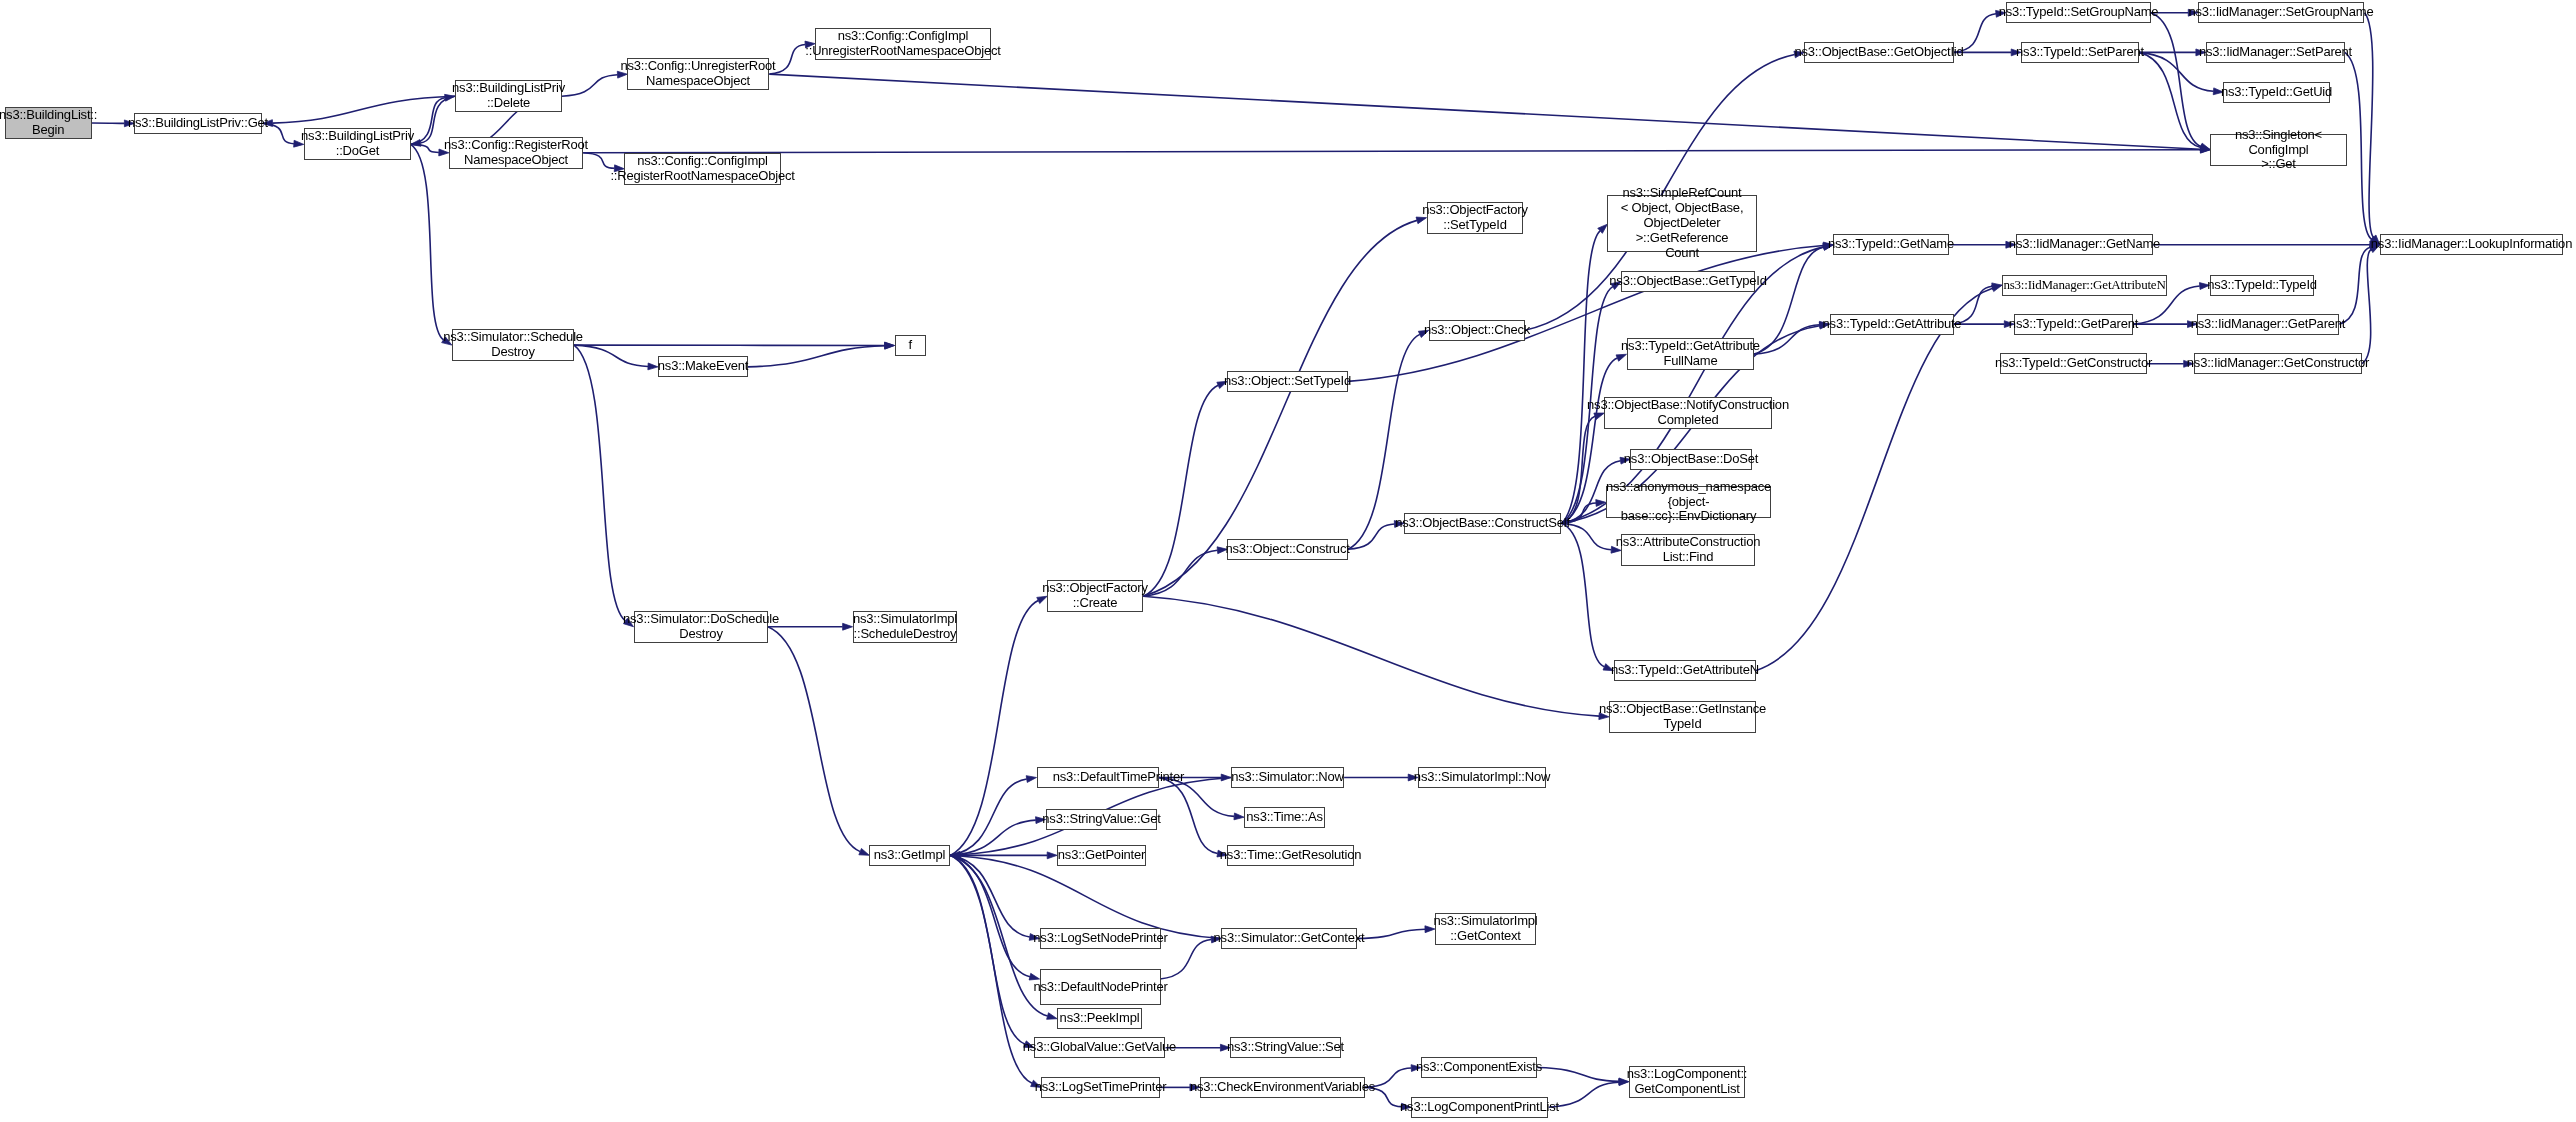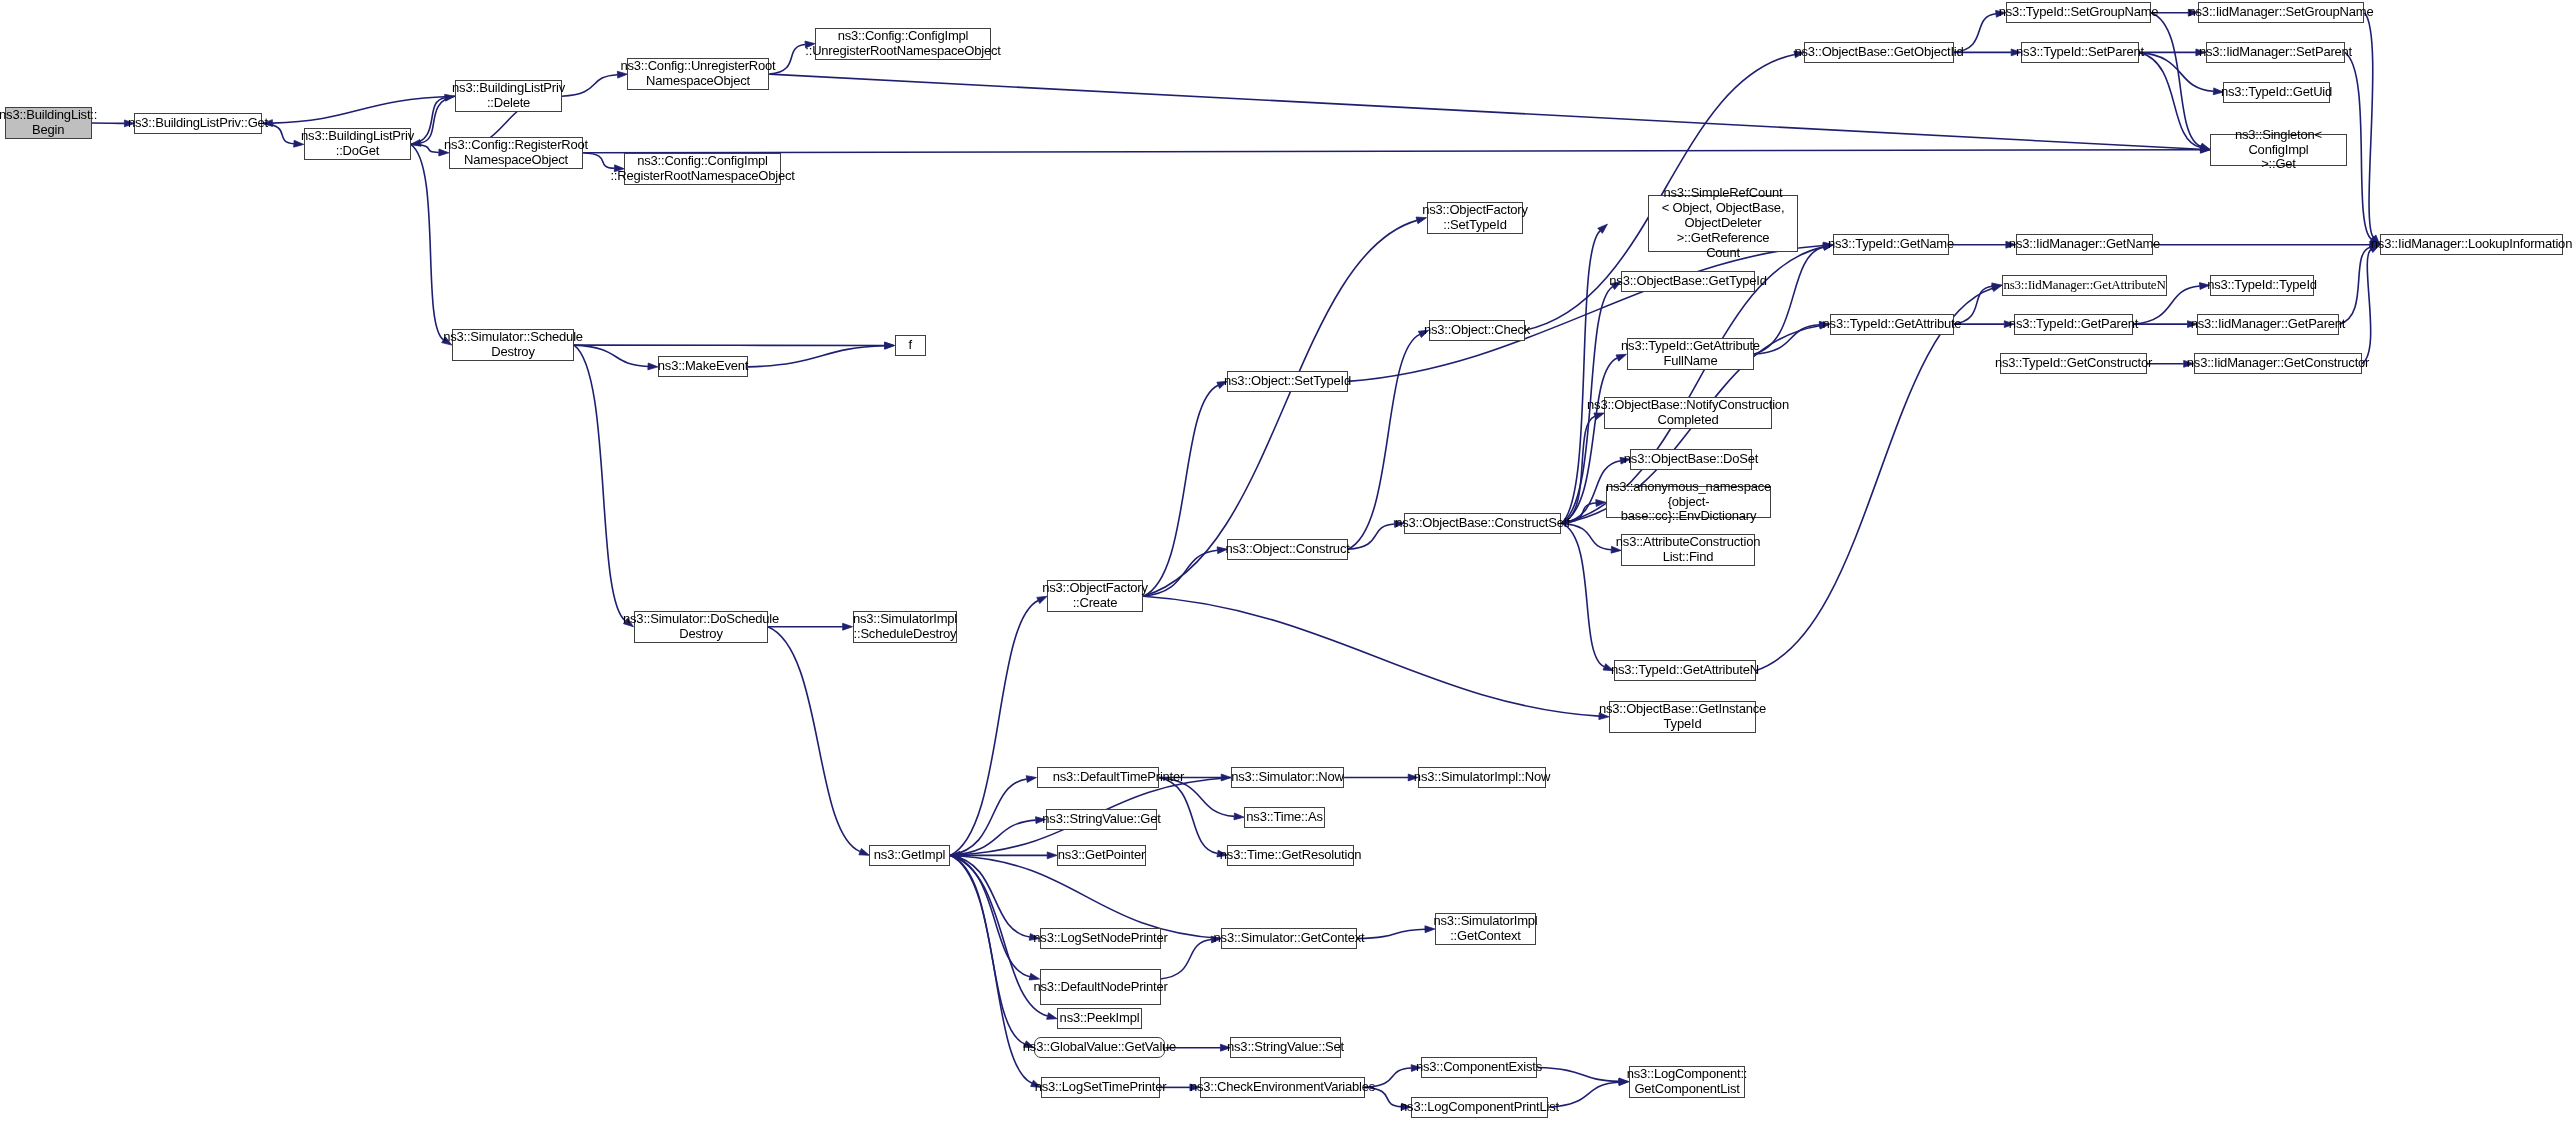--- a/index.html
+++ b/index.html
@@ -246,21 +246,21 @@
 ::ScheduleDestroy</div>
       <div class="node" style="left: 869px; top: 845px; width: 81px; height: 20.6px;">ns3::GetImpl</div>
       <div class="node" style="left: 1047px; top: 580px; width: 96px; height: 32px;">ns3::ObjectFactory
 ::Create</div>
       <div class="node" style="left: 1227px; top: 539px; width: 121px; height: 20.6px;">ns3::Object::Construct</div>
       <div class="node" style="left: 1227px; top: 371px; width: 121px; height: 20.6px;">ns3::Object::SetTypeId</div>
       <div class="node" style="left: 1427px; top: 202px; width: 96px; height: 32px;">ns3::ObjectFactory
 ::SetTypeId</div>
       <div class="node" style="left: 1429px; top: 320px; width: 96px; height: 20.6px;">ns3::Object::Check</div>
       <div class="node" style="left: 1404px; top: 513px; width: 157px; height: 20.6px;">ns3::ObjectBase::ConstructSelf</div>
-      <div class="node" style="left: 1607px; top: 195px; width: 150px; height: 57px; margin-left: 41px;">ns3::SimpleRefCount
+      <div class="node" style="left: 1607px; top: 195px; width: 150px; height: 57px;">ns3::SimpleRefCount
 &lt; Object, ObjectBase,
 ObjectDeleter &gt;::GetReference
 Count</div>
       <div class="node" style="left: 1621px; top: 271px; width: 134px; height: 20.6px;">ns3::ObjectBase::GetTypeId</div>
       <div class="node" style="left: 1627px; top: 338px; width: 127px; height: 32px;">ns3::TypeId::GetAttribute
 FullName</div>
       <div class="node" style="left: 1604px; top: 397px; width: 168px; height: 32px;">ns3::ObjectBase::NotifyConstruction
 Completed</div>
       <div class="node" style="left: 1630px; top: 449px; width: 122px; height: 20.6px;">ns3::ObjectBase::DoSet</div>
       <div class="node" style="left: 1606px; top: 486px; width: 165px; height: 32px;">ns3::anonymous_namespace
@@ -291,21 +291,21 @@
       <div class="node" style="left: 1037px; top: 767px; width: 122px; height: 20.6px; padding-left: 44px;">ns3::DefaultTimePrinter</div>
       <div class="node" style="left: 1046px; top: 809px; width: 111px; height: 20.6px;">ns3::StringValue::Get</div>
       <div class="node" style="left: 1057px; top: 845px; width: 89px; height: 20.6px;">ns3::GetPointer</div>
       <div class="node" style="left: 1231px; top: 767px; width: 113px; height: 20.6px;">ns3::Simulator::Now</div>
       <div class="node" style="left: 1244px; top: 807px; width: 81px; height: 20.6px;">ns3::Time::As</div>
       <div class="node" style="left: 1227px; top: 845px; width: 127px; height: 20.6px;">ns3::Time::GetResolution</div>
       <div class="node" style="left: 1418px; top: 767px; width: 128px; height: 20.6px;">ns3::SimulatorImpl::Now</div>
       <div class="node" style="left: 1040px; top: 928px; width: 121px; height: 20.6px;">ns3::LogSetNodePrinter</div>
       <div class="node" style="left: 1040px; top: 969px; width: 121px; height: 36px;">ns3::DefaultNodePrinter</div>
       <div class="node" style="left: 1057px; top: 1008px; width: 85px; height: 20.6px;">ns3::PeekImpl</div>
-      <div class="node" style="left: 1034px; top: 1037px; width: 131px; height: 20.6px; border-radius: 7px;">ns3::GlobalValue::GetValue</div>
+      <div class="node" style="left: 1034px; top: 1037px; width: 131px; height: 20.6px;">ns3::GlobalValue::GetValue</div>
       <div class="node" style="left: 1041px; top: 1077px; width: 119px; height: 20.6px;">ns3::LogSetTimePrinter</div>
       <div class="node" style="left: 1221px; top: 928px; width: 136px; height: 20.6px;">ns3::Simulator::GetContext</div>
       <div class="node" style="left: 1435px; top: 913px; width: 101px; height: 32px;">ns3::SimulatorImpl
 ::GetContext</div>
       <div class="node" style="left: 1230px; top: 1037px; width: 111px; height: 20.6px;">ns3::StringValue::Set</div>
       <div class="node" style="left: 1200px; top: 1077px; width: 165px; height: 20.6px;">ns3::CheckEnvironmentVariables</div>
       <div class="node" style="left: 1421px; top: 1057px; width: 116px; height: 20.6px;">ns3::ComponentExists</div>
       <div class="node" style="left: 1411px; top: 1097px; width: 137px; height: 20.6px;">ns3::LogComponentPrintList</div>
       <div class="node" style="left: 1629px; top: 1066px; width: 116px; height: 32px;">ns3::LogComponent::
 GetComponentList</div>

